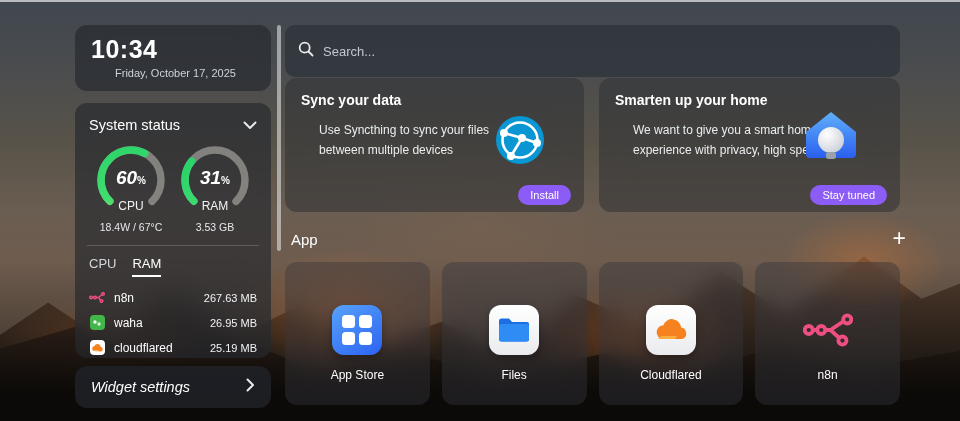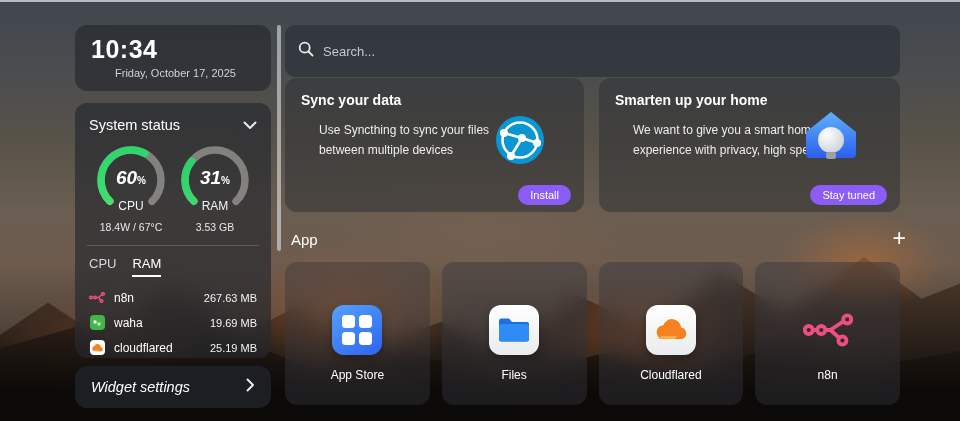--- a/index.html
+++ b/index.html
@@ -188,21 +188,21 @@
       <div class="proc-row">
         <span class="picon">
           <span class="picon-box" style="background:#43b649;">
             <svg width="10" height="10" viewBox="0 0 10 10">
                 <circle cx="3" cy="4" r="1.7" fill="#fff"></circle>
                 <circle cx="7" cy="6" r="1.7" fill="#d9f2da"></circle>
               </svg>
           </span>
         </span>
         <span class="pname">waha</span>
-        <span class="pval">19.69 MB</span>
+        <span class="pval">26.95 MB</span>
       </div>
       <div class="proc-row">
         <span class="picon">
           <span class="picon-box" style="background:#fff;">
             <svg width="12" height="8" viewBox="0 0 24 16">
                 <path d="M6 14 a5 5 0 0 1 1-9.8 A6.5 6.5 0 0 1 19.5 6 a4.5 4.5 0 0 1 1 8.8 Z" fill="#f6821f"></path>
                 <path d="M3 14 h12 l1.5-2 h-11 Z" fill="#fbad41"></path>
               </svg>
           </span>
         </span>

